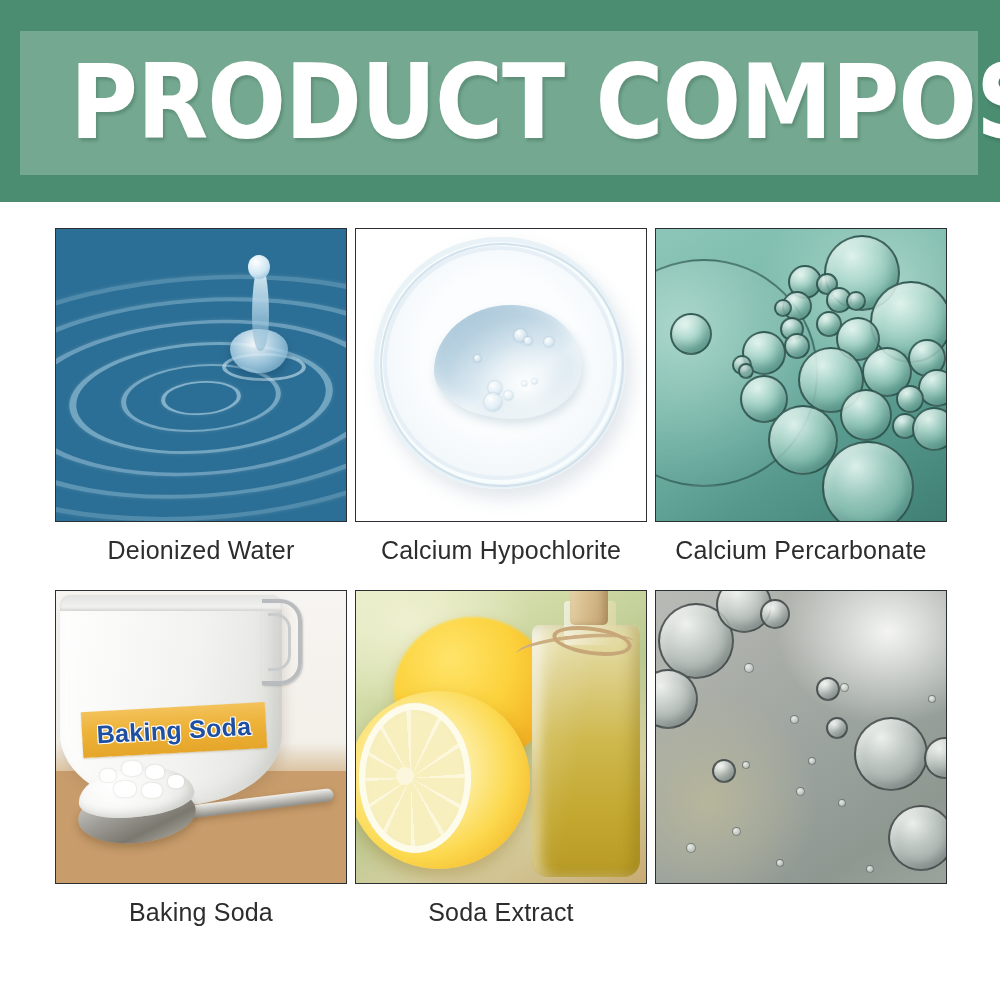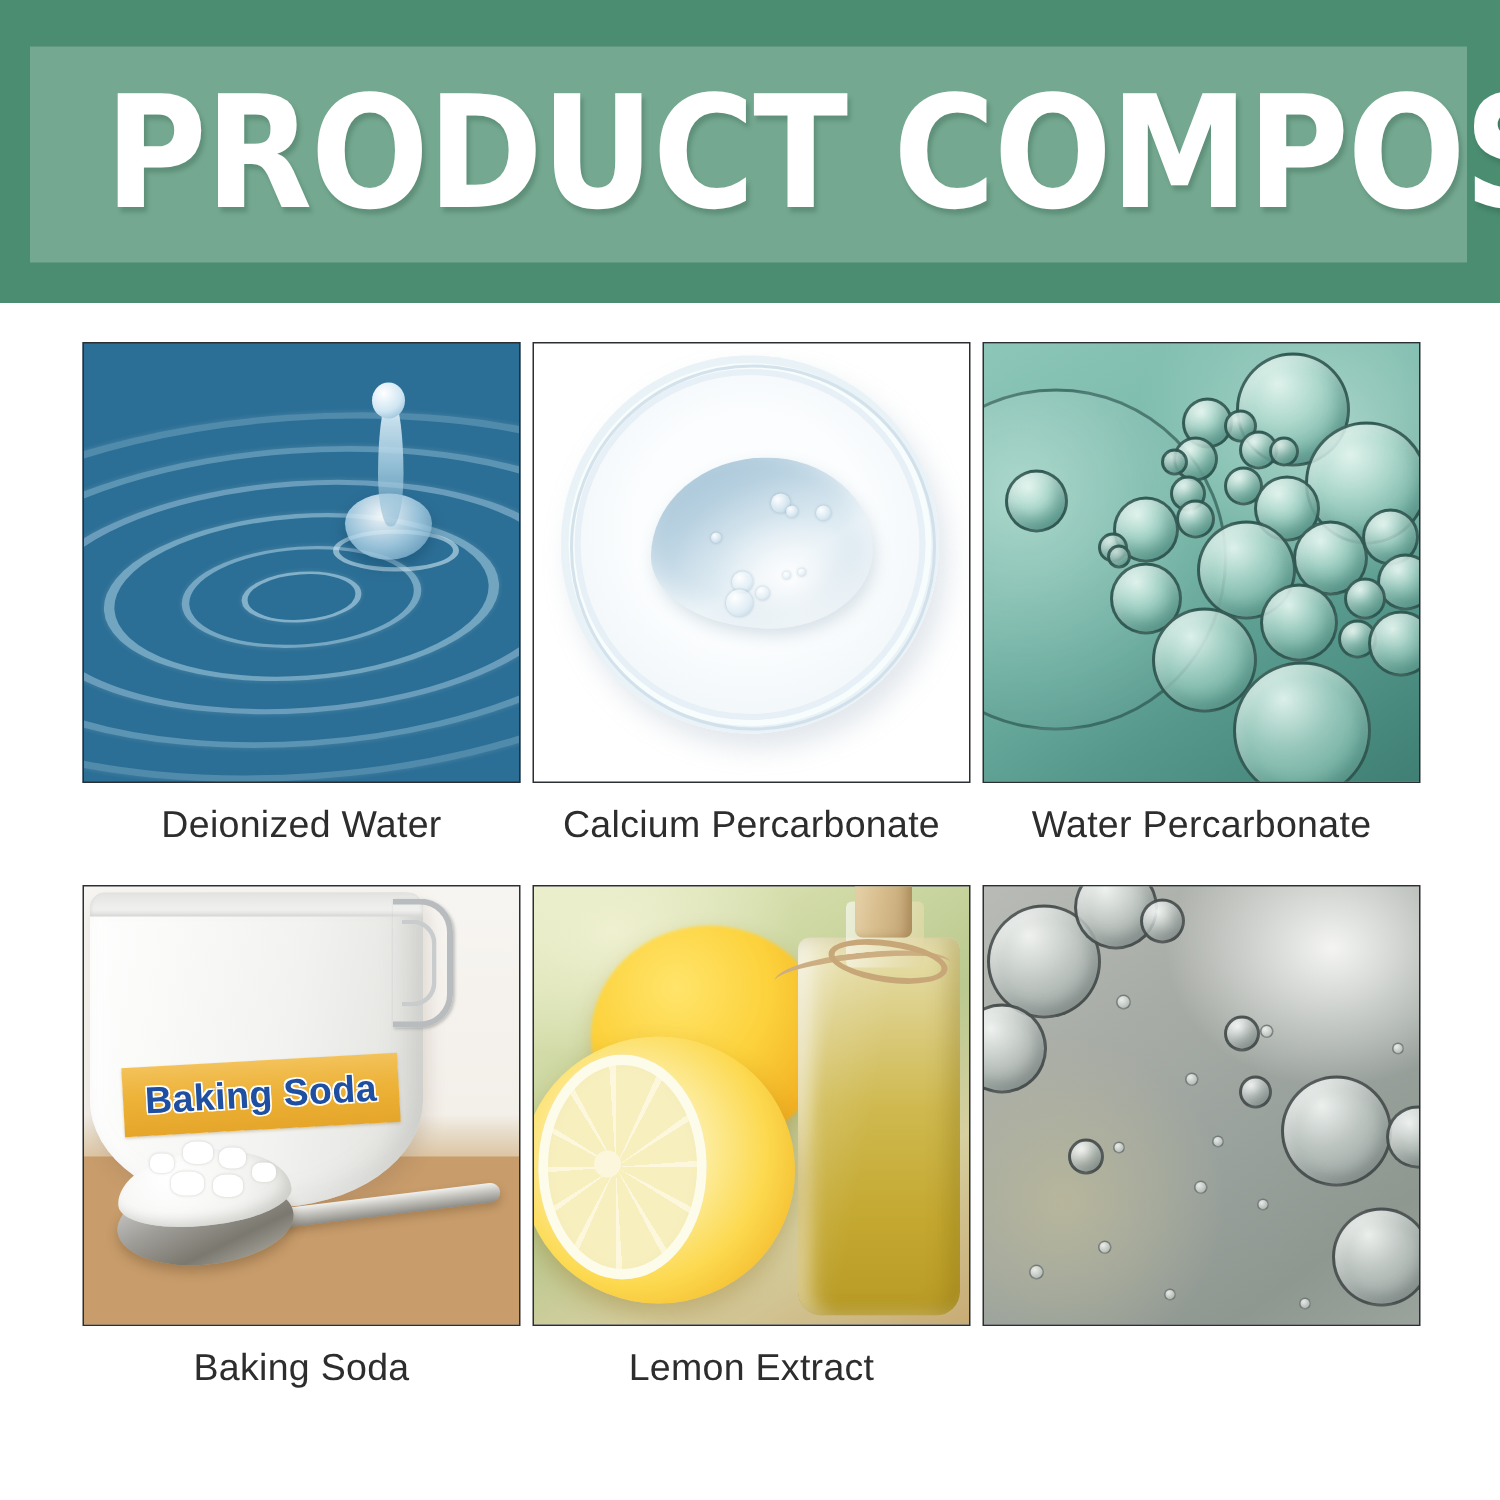--- a/index.html
+++ b/index.html
@@ -509,21 +509,21 @@
         <div class="gbub" style="left:158px; top:100px; width:13px; height:13px;"></div>
         <div class="gbub" style="left:168px; top:108px; width:8px; height:8px;"></div>
         <div class="gbub" style="left:188px; top:108px; width:10px; height:10px;"></div>
         <div class="gbub" style="left:132px; top:152px; width:14px; height:14px;"></div>
         <div class="gbub" style="left:128px; top:164px; width:18px; height:18px;"></div>
         <div class="gbub" style="left:148px; top:162px; width:9px; height:9px;"></div>
         <div class="gbub" style="left:118px; top:126px; width:7px; height:7px;"></div>
         <div class="gbub" style="left:166px; top:152px; width:5px; height:5px;"></div>
         <div class="gbub" style="left:176px; top:150px; width:5px; height:5px;"></div>
       </div>
-      <div class="caption">Calcium Percarbonate</div>
+      <div class="caption">Calcium Hypochlorite</div>
     </div>
 
     <div class="cell c2 r0">
       <div class="tile teal">
         <div class="bigleft"></div>
         <div class="tb" style="left:14px;  top:84px;  width:38px;  height:38px;"></div>
         <div class="tb" style="left:168px; top:6px;   width:72px;  height:72px;"></div>
         <div class="tb" style="left:132px; top:36px;  width:30px;  height:30px;"></div>
         <div class="tb" style="left:160px; top:44px;  width:18px;  height:18px;"></div>
         <div class="tb" style="left:126px; top:62px;  width:26px;  height:26px;"></div>
@@ -543,21 +543,21 @@
         <div class="tb" style="left:84px;  top:146px; width:44px;  height:44px;"></div>
         <div class="tb" style="left:240px; top:156px; width:24px;  height:24px;"></div>
         <div class="tb" style="left:184px; top:160px; width:48px;  height:48px;"></div>
         <div class="tb" style="left:236px; top:184px; width:22px;  height:22px;"></div>
         <div class="tb" style="left:256px; top:178px; width:40px;  height:40px;"></div>
         <div class="tb" style="left:112px; top:176px; width:66px;  height:66px;"></div>
         <div class="tb" style="left:166px; top:212px; width:88px;  height:88px;"></div>
         <div class="tb" style="left:76px;  top:126px; width:16px;  height:16px;"></div>
         <div class="tb" style="left:82px;  top:134px; width:12px;  height:12px;"></div>
       </div>
-      <div class="caption">Water Percarbonate</div>
+      <div class="caption">Calcium Percarbonate</div>
     </div>
 
     <div class="cell c0 r1">
       <div class="tile soda">
         <div class="wood"></div>
         <div class="jar"></div>
         <div class="jar-neck"></div>
         <div class="clasp"></div>
         <div class="clasp2"></div>
         <div class="label">
@@ -582,21 +582,21 @@
         <div class="bottle"></div>
         <div class="bottle-neck"></div>
         <div class="cork"></div>
         <div class="twine"></div>
         <div class="twine2"></div>
         <div class="lemon-half">
           <div class="lemon-flesh"></div>
           <div class="lemon-core"></div>
         </div>
       </div>
-      <div class="caption">Lemon Extract</div>
+      <div class="caption">Soda Extract</div>
     </div>
 
     <div class="cell c2 r1">
       <div class="tile surf">
         <div class="sb" style="left:2px;   top:12px;  width:72px;  height:72px;"></div>
         <div class="sb" style="left:60px;  top:-14px; width:52px;  height:52px;"></div>
         <div class="sb" style="left:104px; top:8px;   width:26px;  height:26px;"></div>
         <div class="sb" style="left:-18px; top:78px;  width:56px;  height:56px;"></div>
         <div class="sb" style="left:198px; top:126px; width:70px;  height:70px;"></div>
         <div class="sb" style="left:268px; top:146px; width:38px;  height:38px;"></div>

